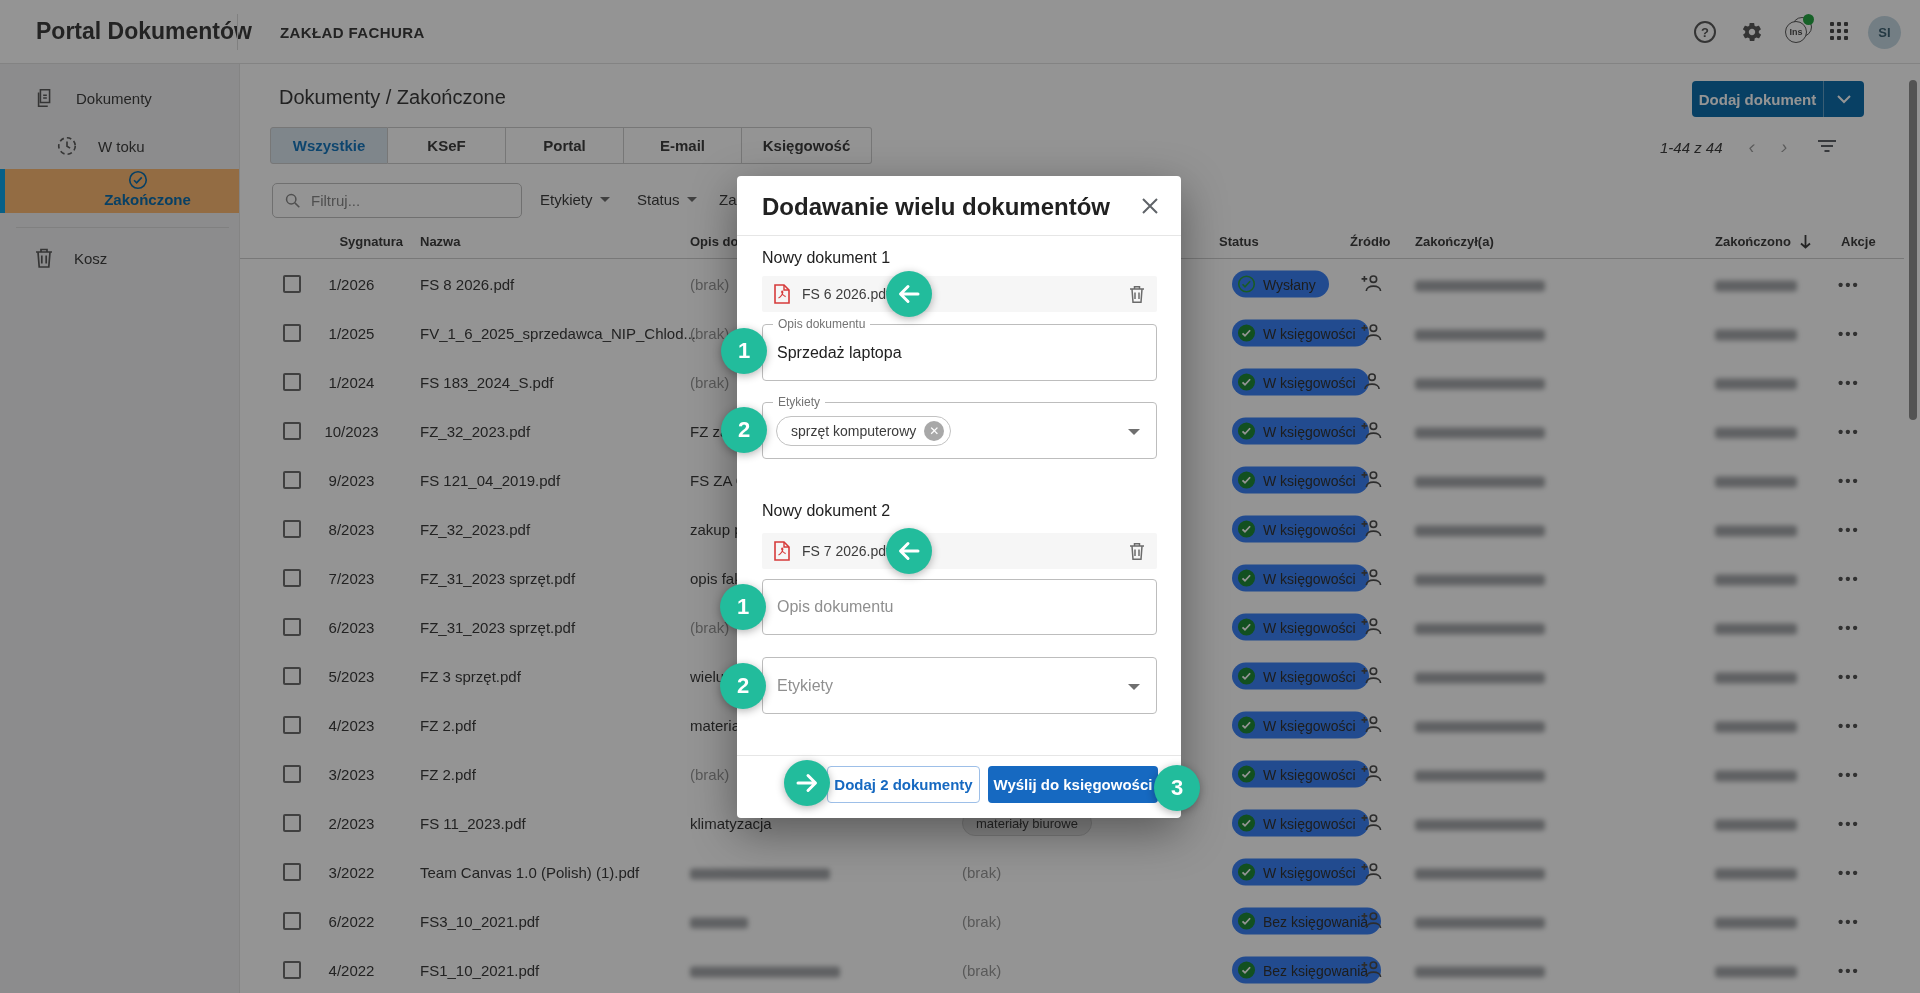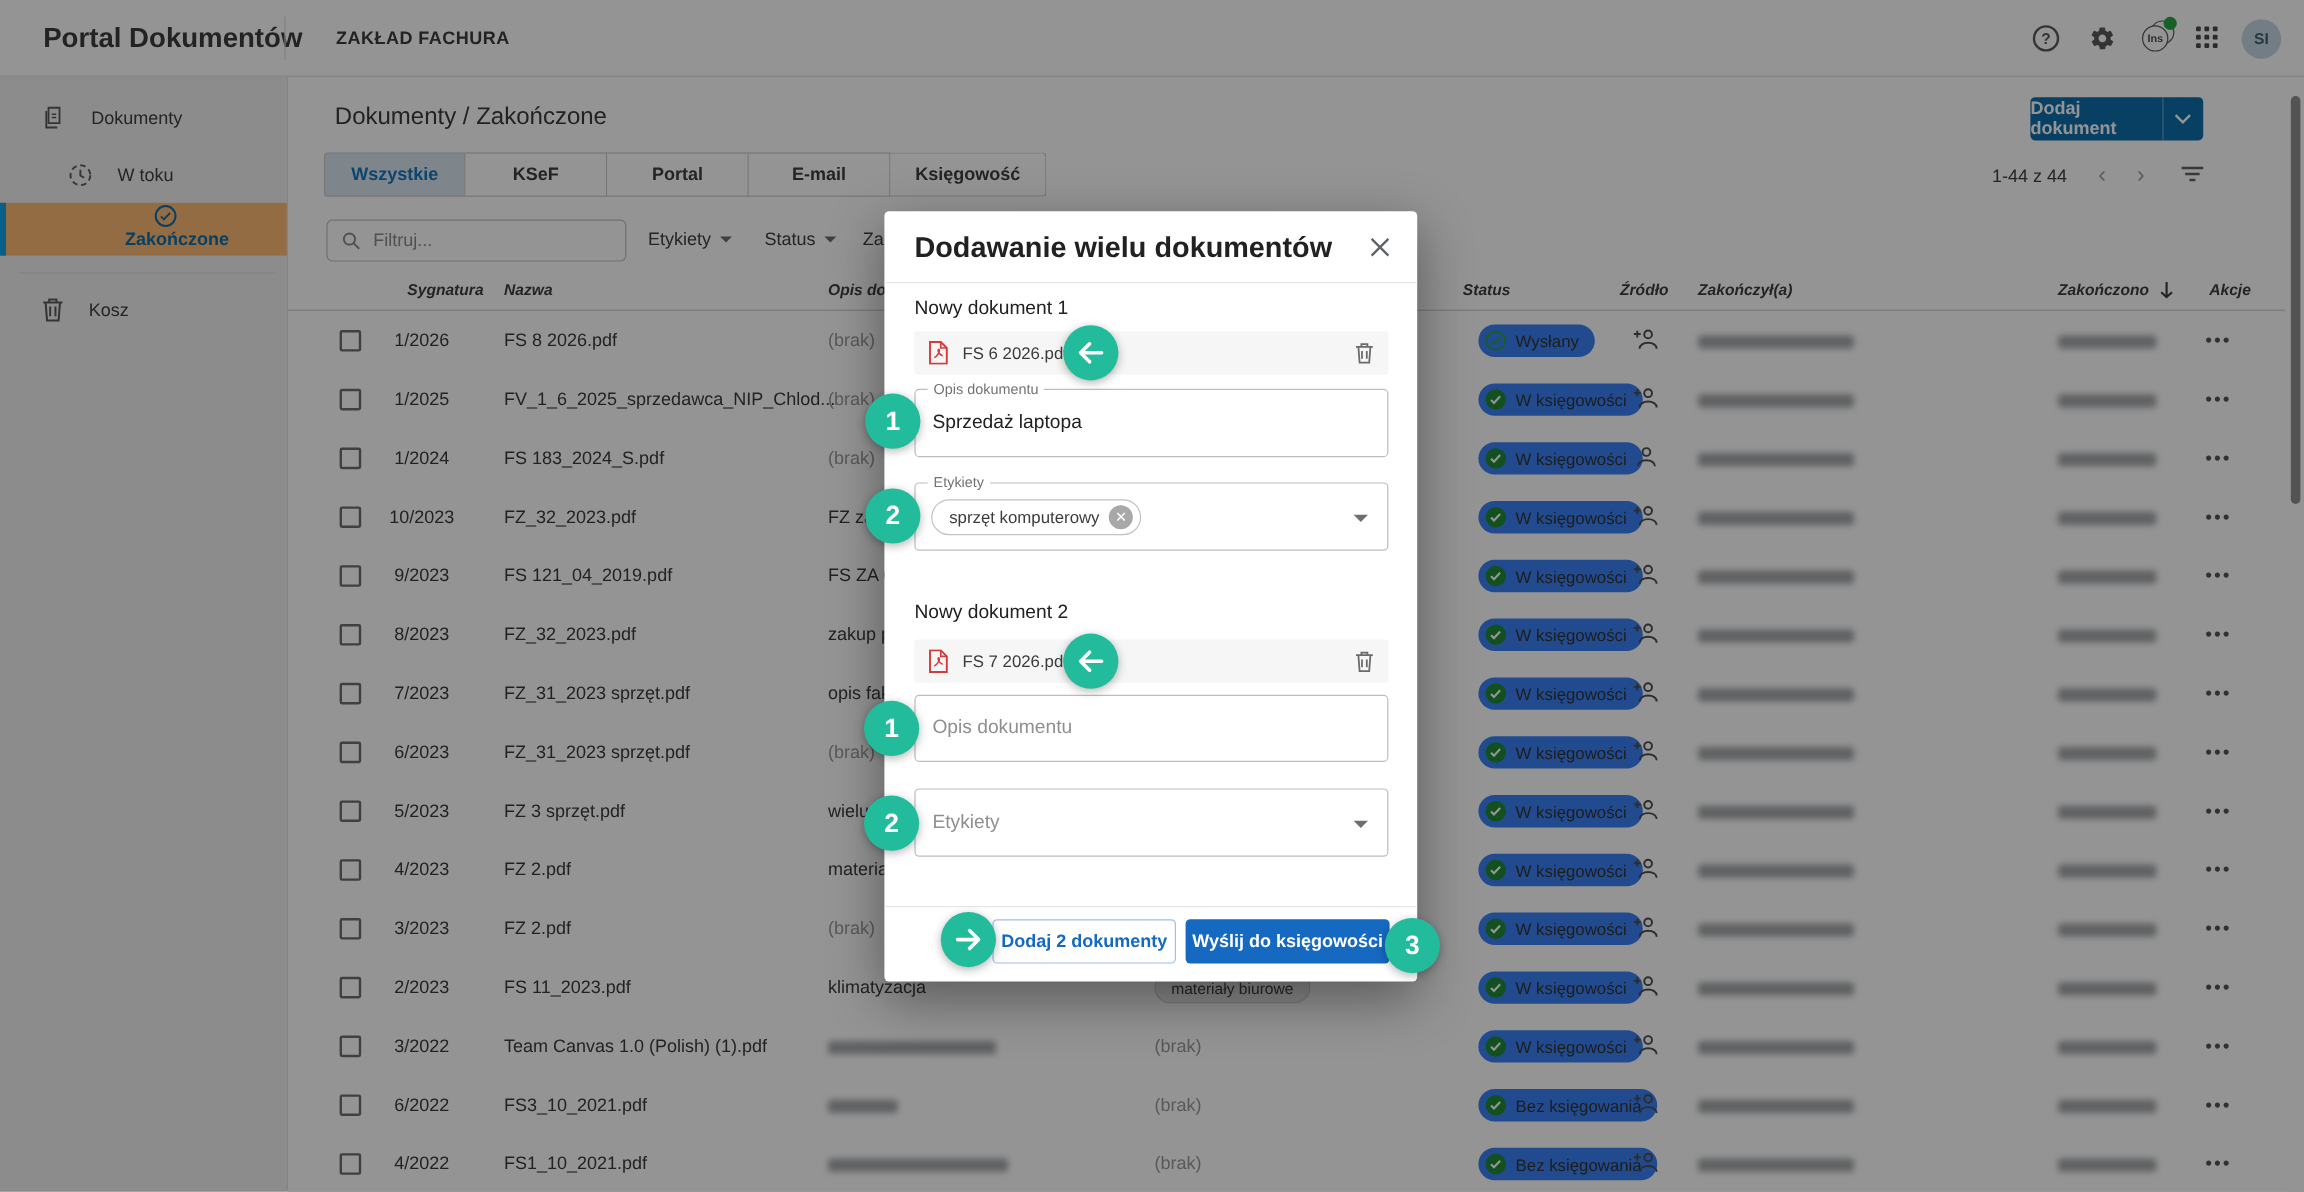--- a/index.html
+++ b/index.html
@@ -25,39 +25,39 @@
   
   .sidebar{position:absolute;left:0;top:64px;width:240px;height:929px;background:#f2f2f3;border-right:1px solid #e3e3e3;z-index:1;}
   .side-item{position:absolute;left:0;right:0;height:36px;display:flex;align-items:center;color:#3f3f3f;font-size:15px;cursor:pointer;}
   .side-item .sic{display:flex;margin-right:20px;color:#5c5c5c;}
   .side-item.active{height:44px;background:#fdba74;border-left:5px solid #0ea5e9;color:#0e6fad;font-weight:600;flex-direction:column;}
   .side-item.active .sic{color:#0e6fad;}
   .side-divider{position:absolute;left:16px;right:10px;height:1px;background:#dcdcdc;}
   .collapse{position:absolute;left:204px;top:956px;width:28px;height:28px;display:flex;align-items:center;justify-content:center;color:#666;font-size:20px;}
   
   .breadcrumb{position:absolute;left:279px;top:86px;font-size:20px;color:#3c3c3c;z-index:1;}
-  .add-btn{position:absolute;left:1692px;top:81px;width:144px;height:36px;background:#0e6fad;border-radius:4px;display:flex;z-index:1;color:#fff;}
+  .add-btn{position:absolute;left:1692px;top:81px;width:172px;height:36px;background:#0e6fad;border-radius:4px;display:flex;z-index:1;color:#fff;}
   .add-btn .lbl{width:131px;display:flex;align-items:center;justify-content:center;font-size:15px;font-weight:600;}
   .add-btn .sep{width:1px;background:rgba(255,255,255,.35);margin:0;}
   .add-btn .chev{width:40px;display:flex;align-items:center;justify-content:center;}
   .tab{position:absolute;top:127px;height:37px;border:1px solid #cdcdcd;border-left:none;background:#fff;display:flex;align-items:center;justify-content:center;font-size:15px;font-weight:700;color:#3f3f3f;z-index:1;}
   .tab.first{border-left:1px solid #cdcdcd;border-radius:3px 0 0 3px;}
   .tab.last{border-radius:0 3px 3px 0;}
   .tab.active{background:#dbe7f0;color:#1878be;}
-  .pagination{position:absolute;top:136px;left:1660px;display:flex;align-items:center;color:#3f3f3f;font-size:15px;z-index:1;}
+  .pagination{position:absolute;top:136px;left:1660px;display:flex;align-items:center;color:#3f3f3f;font-size:15px;z-index:1;font-style:italic;}
   .pg-chev{margin-left:26px;color:#9e9e9e;font-size:19px;}
   .pg-filter{margin-left:30px;color:#5f6368;}
   
   .filter-input{position:absolute;left:272px;top:183px;width:250px;height:35px;border:1px solid #c2c2c2;border-radius:5px;display:flex;align-items:center;color:#8a8a8a;z-index:1;background:#fff;}
   .filter-input svg{margin-left:11px;}
   .filter-input .ph{margin-left:10px;font-size:15px;}
   .fdrop{position:absolute;top:191px;display:flex;align-items:center;font-size:15px;color:#3f3f3f;z-index:1;}
   .fdrop .car{margin-left:7px;width:0;height:0;border-left:5px solid transparent;border-right:5px solid transparent;border-top:5px solid #6f6f6f;}
   
-  .thead{position:absolute;left:240px;right:16px;top:222px;height:37px;border-bottom:1px solid #cfcfcf;z-index:1;font-style:italic;}
+  .thead{position:absolute;left:240px;right:16px;top:222px;height:37px;border-bottom:1px solid #cfcfcf;z-index:1;}
   .thead .hc{position:absolute;bottom:9px;font-size:13px;font-weight:700;color:#3f3f3f;display:flex;align-items:center;}
   .rows{position:absolute;left:0;top:0;z-index:1;}
   .trow{position:absolute;left:240px;right:0;height:49px;border-bottom:1px solid #e5e5e5;background:#fff;}
   .cell{position:absolute;top:50%;transform:translateY(-50%);font-size:15px;color:#3c3c3c;white-space:nowrap;}
   .c-check{left:43px;width:18px;height:18px;border:2px solid #6f6f6f;border-radius:2px;background:#fff;}
   .c-syg{left:60px;width:103px;text-align:center;}
   .c-naz{left:180px;}
   .c-opis{left:450px;}
   .c-ety{left:722px;}
   .c-status{left:992px;}

